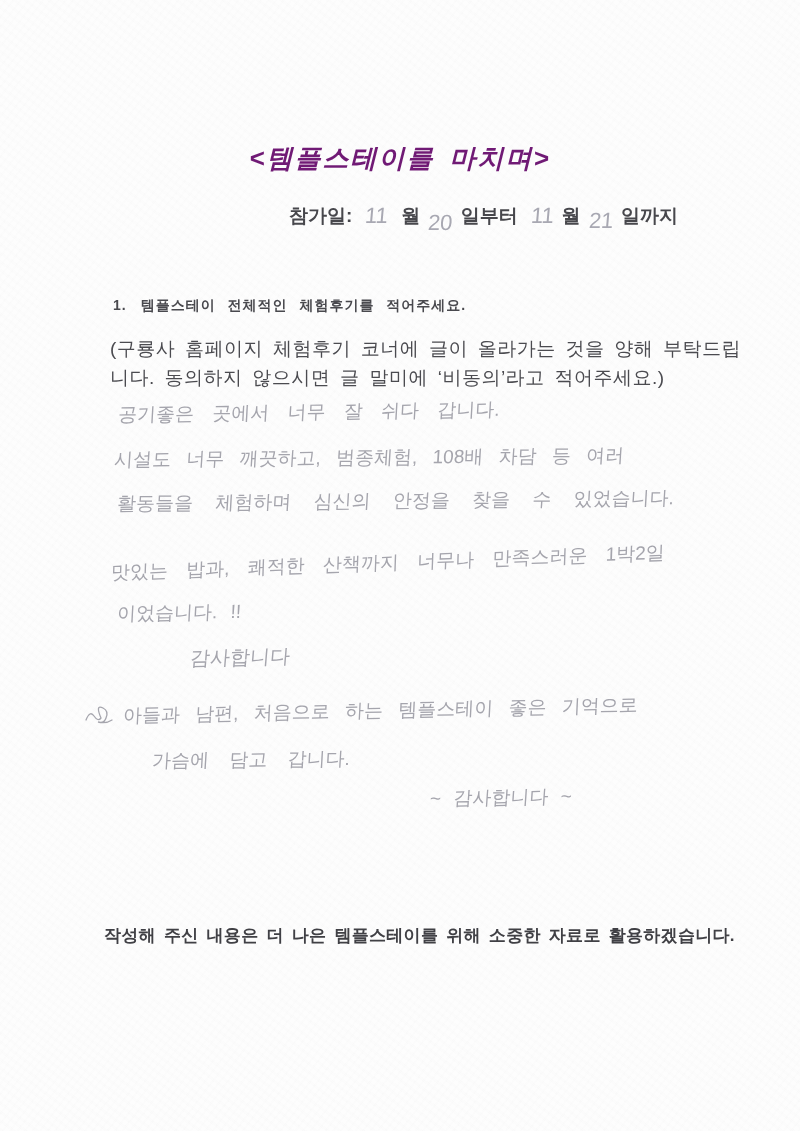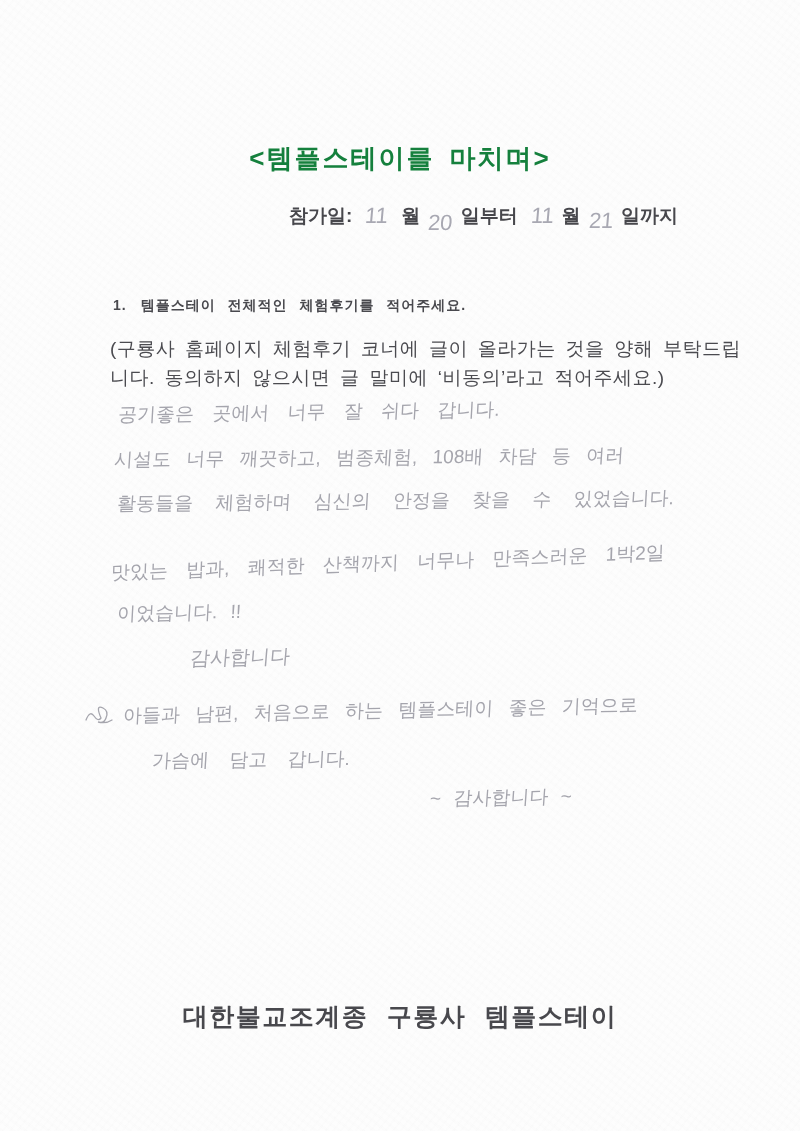--- a/index.html
+++ b/index.html
@@ -33,21 +33,22 @@
   .doc-title {
     position: absolute;
     top: 141px;
     left: 0;
     width: 100%;
     text-align: center;
     font-size: 26px;
     font-weight: bold;
     letter-spacing: 2px;
     word-spacing: 6px;
-    color: #15803d;
+    color: #701a75;
+    font-style: italic;
   }
 
   .date-row {
     position: absolute;
     top: 203px;
     left: 289px;
     display: flex;
     align-items: flex-end;
     font-size: 19px;
     font-weight: 600;
@@ -176,17 +177,17 @@
   <span class="scribble">
     <svg width="36" height="26" viewBox="0 0 36 26">
       <path d="M2 16 q4 -10 8 -4 t7 2 q-6 -14 2 -10 q6 3 3 10 q-2 6 -8 4 q8 2 14 -2" fill="none" stroke="#a5a5ad" stroke-width="1.3" stroke-linecap="round"></path>
     </svg>
   </span>
   <div class="hw hw7">아들과 남편, 처음으로 하는 템플스테이 좋은 기억으로</div>
   <div class="hw hw8">가슴에 담고 갑니다.</div>
   <div class="hw hw9">~ 감사합니다 ~</div>
 
   <div class="footer-note">
+    <div>작성해 주신 내용은 더 나은 템플스테이를 위해 소중한 자료로 활용하겠습니다.</div>
   </div>
 
-  <div class="footer-org">대한불교조계종 구룡사 템플스테이</div>
 
 </div>
 
 </body></html>

